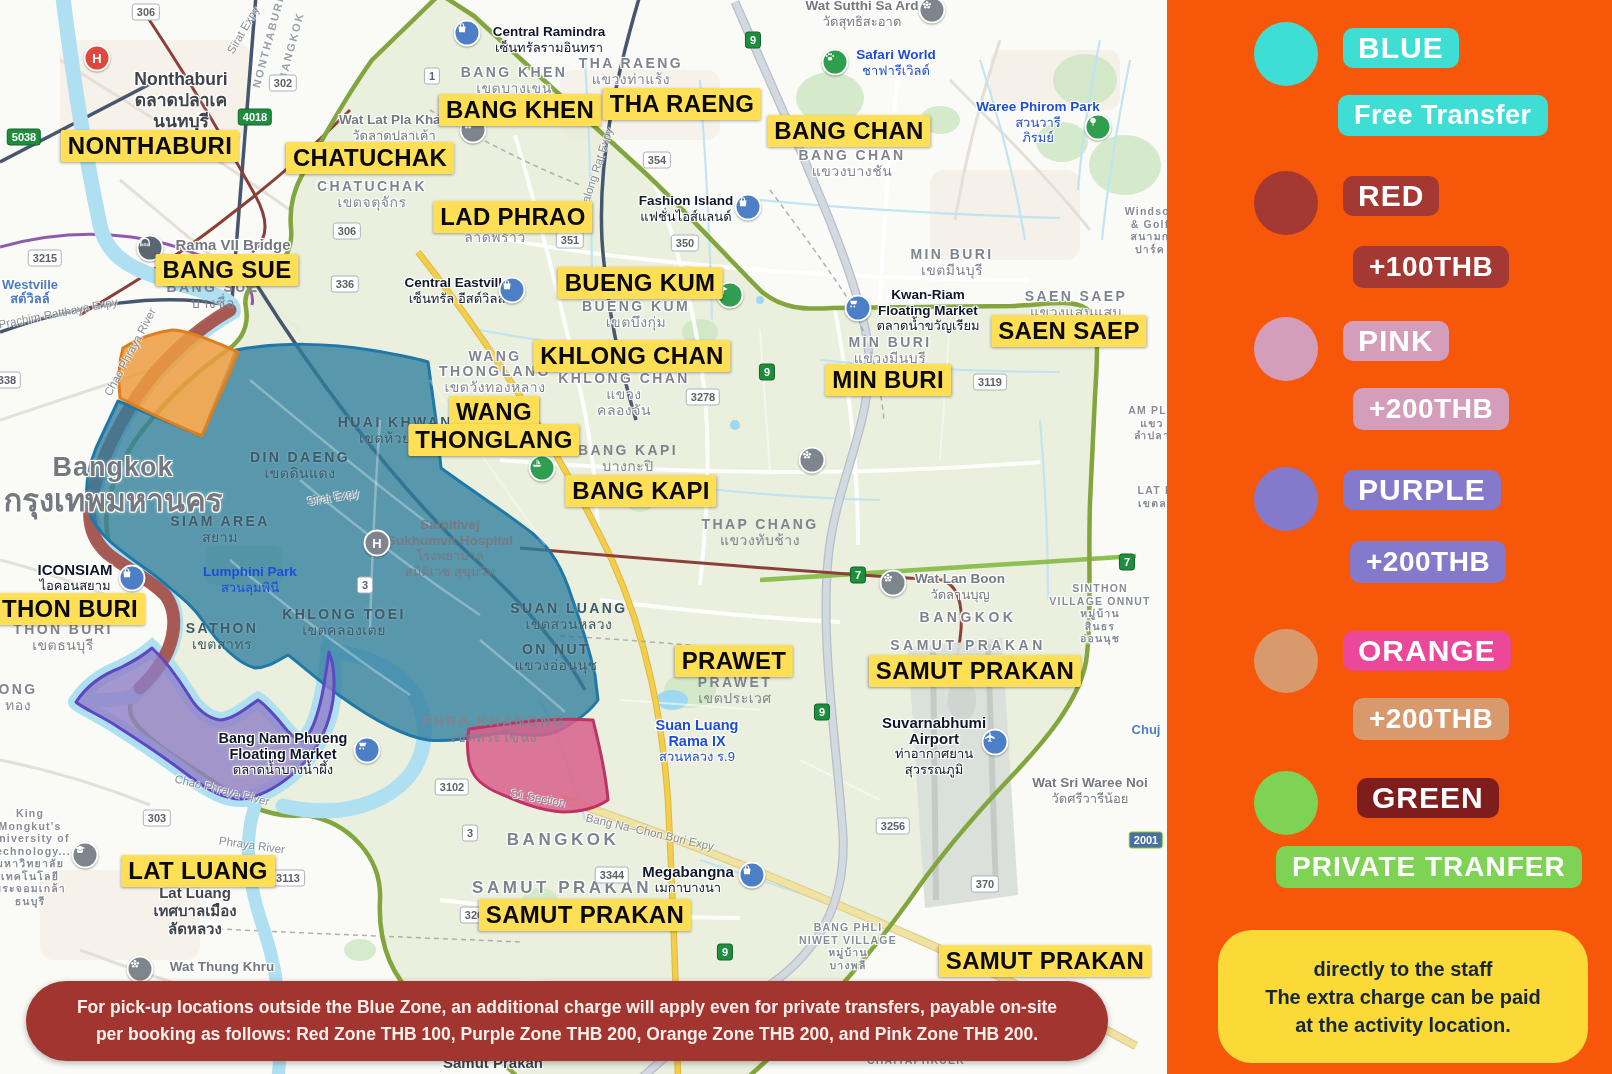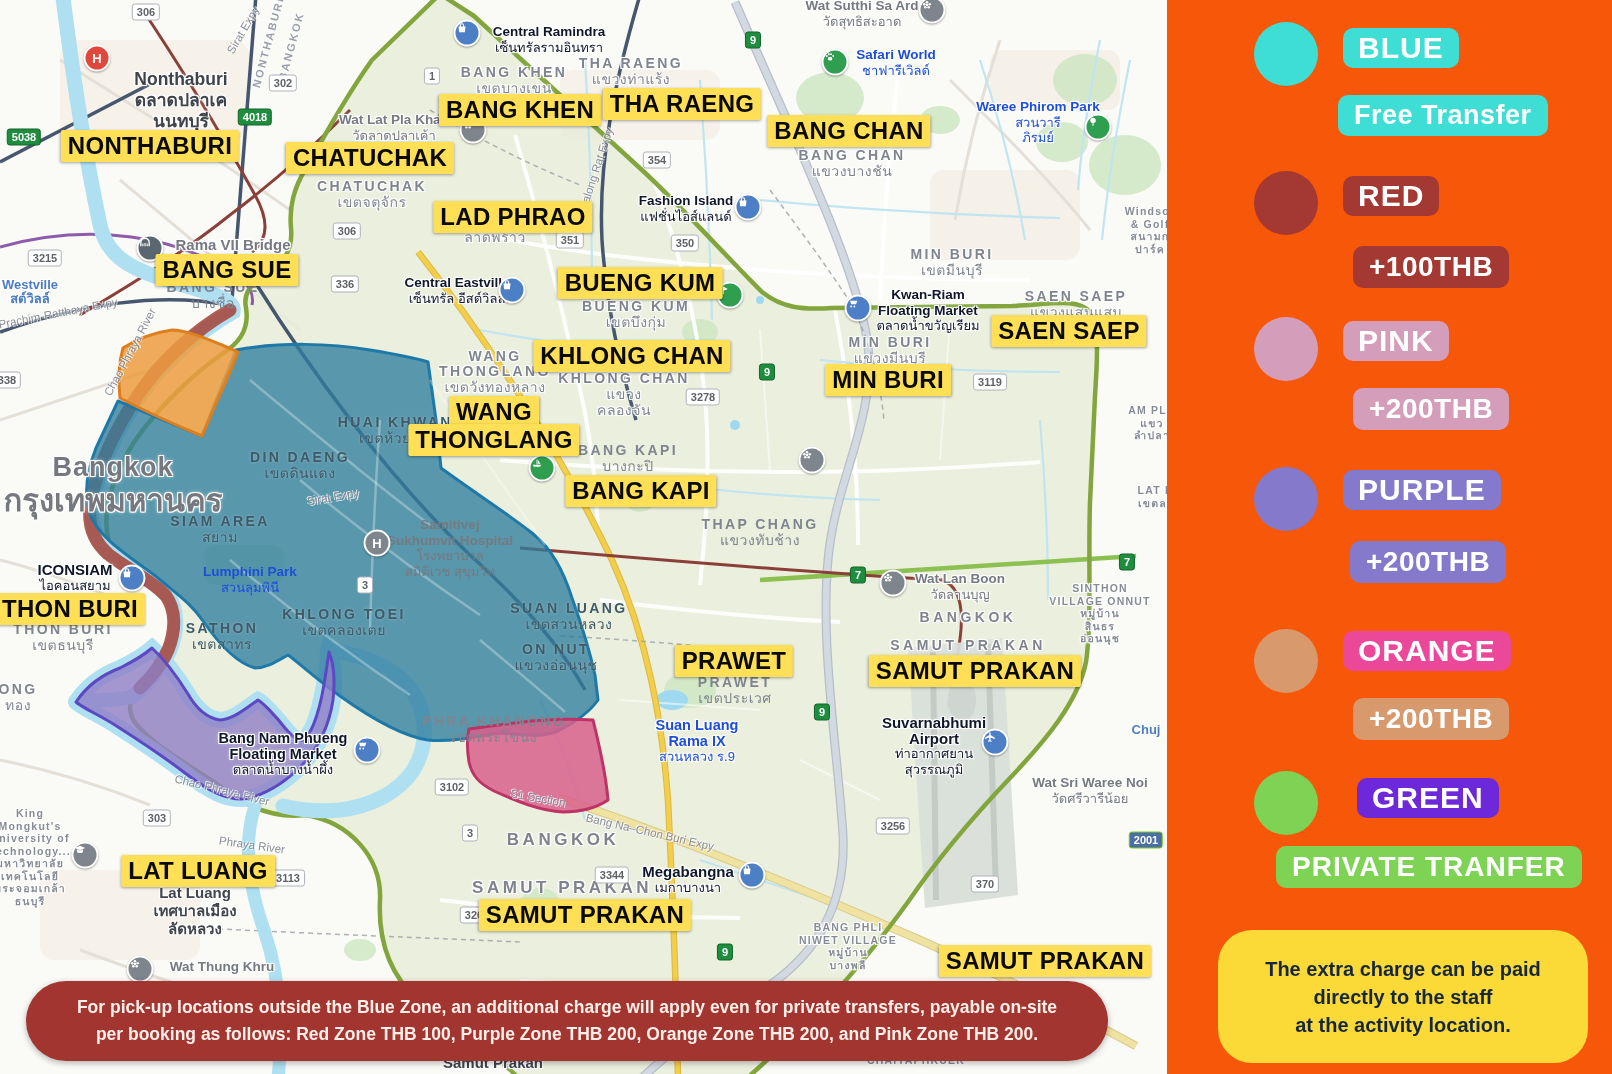--- a/index.html
+++ b/index.html
@@ -708,26 +708,26 @@
 
     <div class="cwrap" style="left:87px;top:629px">
         <span class="cdot" style="background:#D8996C"></span>
       </div>
     <div class="pillwrap" style="left:176px;top:631px"><span class="pill npill" style="background:#ec4899">ORANGE</span></div>
     <div class="pillwrap" style="left:186px;top:698px"><span class="pill fpill" style="background:#D8996C">+200THB</span></div>
 
     <div class="cwrap" style="left:87px;top:771px">
         <span class="cdot" style="background:#7ED355"></span>
       </div>
-    <div class="pillwrap" style="left:190px;top:778px"><span class="pill npill" style="background:#6d28d9">GREEN</span></div>
+    <div class="pillwrap" style="left:190px;top:778px"><span class="pill npill" style="background:#7f1d1d">GREEN</span></div>
     <div class="pillwrap" style="left:109px;top:846px"><span class="pill fpill" style="background:#7ED355;letter-spacing:1px">PRIVATE TRANFER</span></div>
 
     <div id="note">
+      <span>directly to the staff</span>
       <span>The extra charge can be paid</span>
-      <span>directly to the staff</span>
       <span>at the activity location.</span>
     </div>
   </div>
 
   <div id="banner">
     <span>For pick-up locations outside the Blue Zone, an additional charge will apply even for private transfers, payable on-site</span>
     <span>per booking as follows: Red Zone THB 100, Purple Zone THB 200, Orange Zone THB 200, and Pink Zone THB 200.</span>
   </div>
 
 </div>

